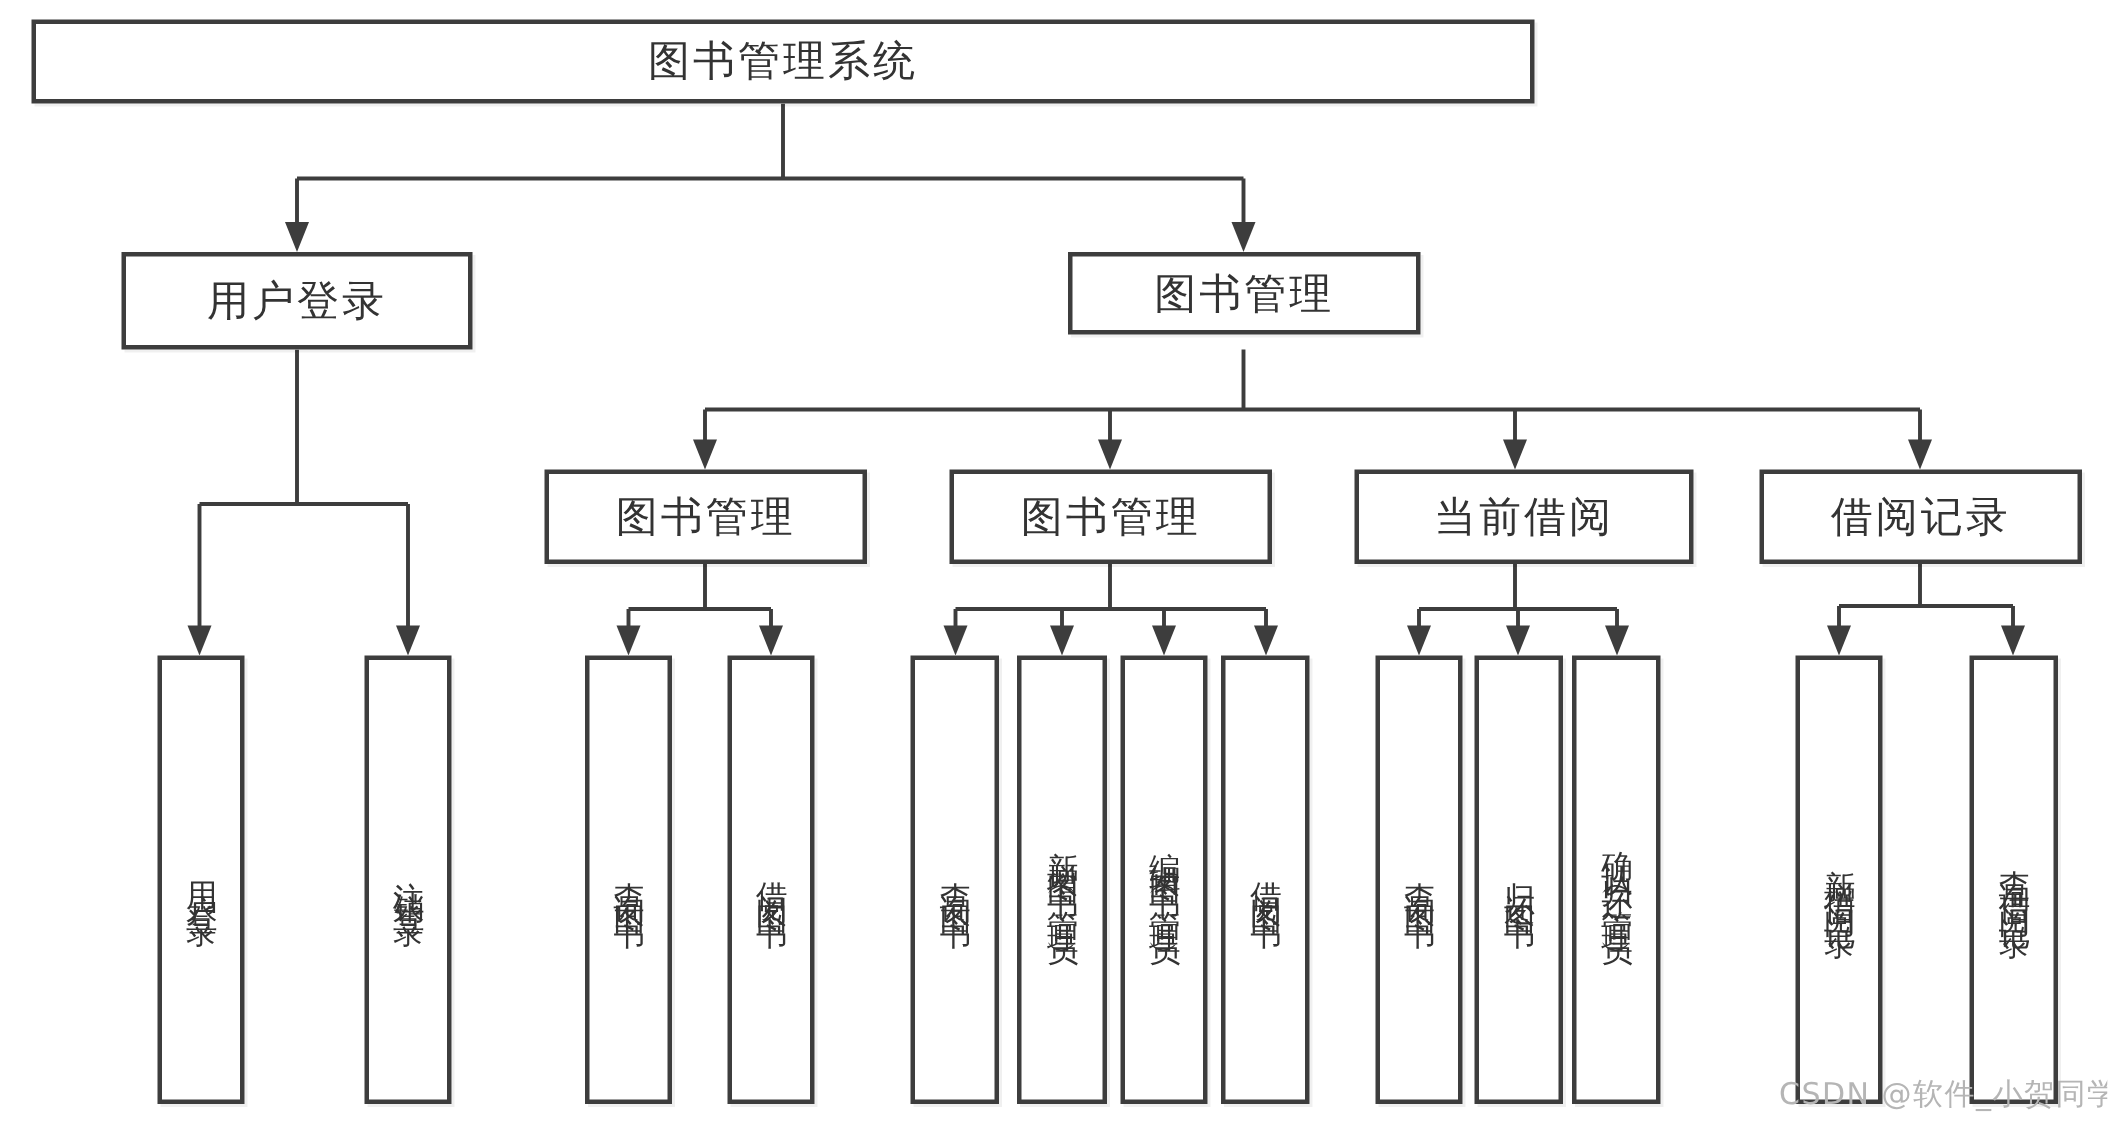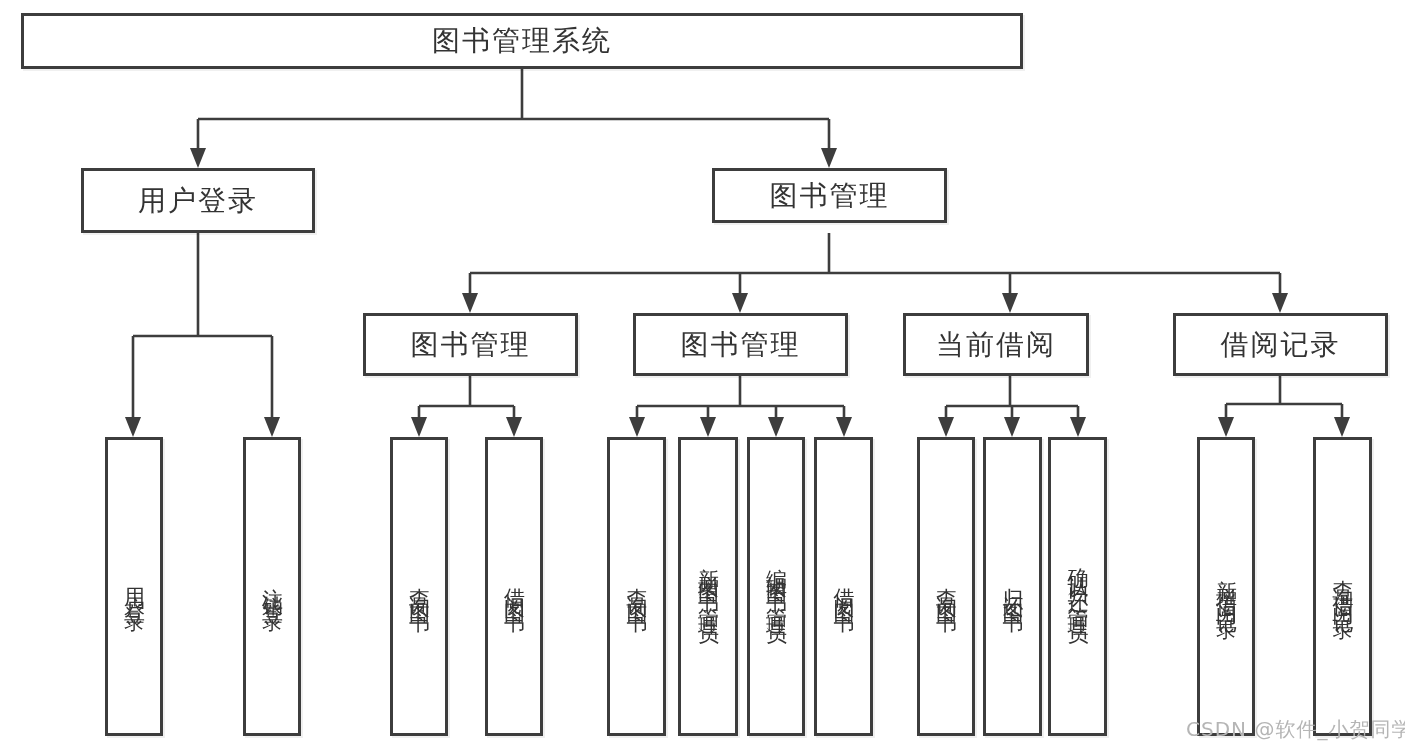--- a/index.html
+++ b/index.html
@@ -117,21 +117,21 @@
   <div class="hbox" style="left:712px; top:168px; width:235px; height:55px;">
     <span>图书管理</span>
   </div>
 
   <div class="hbox" style="left:363px; top:313px; width:215px; height:63px;">
     <span>图书管理</span>
   </div>
   <div class="hbox" style="left:633px; top:313px; width:215px; height:63px;">
     <span>图书管理</span>
   </div>
-  <div class="hbox" style="left:903px; top:313px; width:186px; height:63px;text-align:right;">
+  <div class="hbox" style="left:903px; top:313px; width:226px; height:63px;text-align:right;">
     <span>当前借阅</span>
   </div>
   <div class="hbox" style="left:1173px; top:313px; width:215px; height:63px;">
     <span>借阅记录</span>
   </div>
 
   <div class="vbox" style="left:105px;">
     <span class="vtext">用户登录</span>
   </div>
   <div class="vbox" style="left:243px;">

